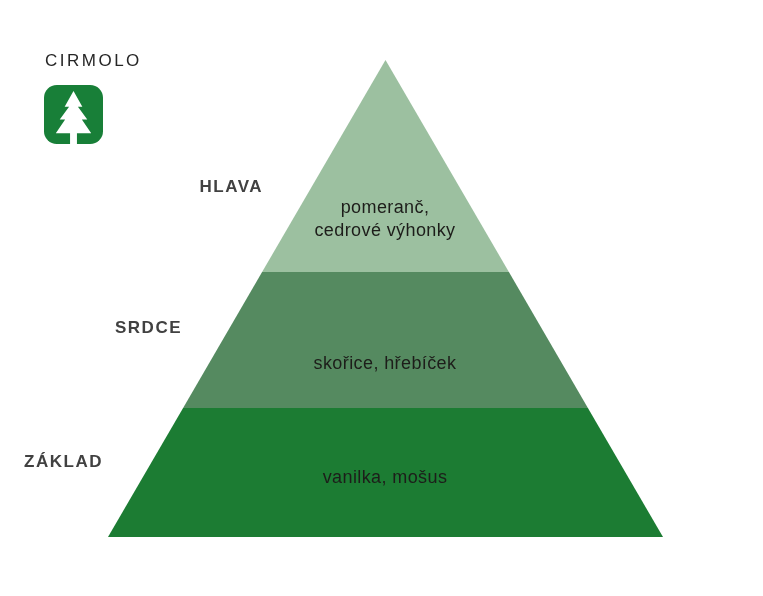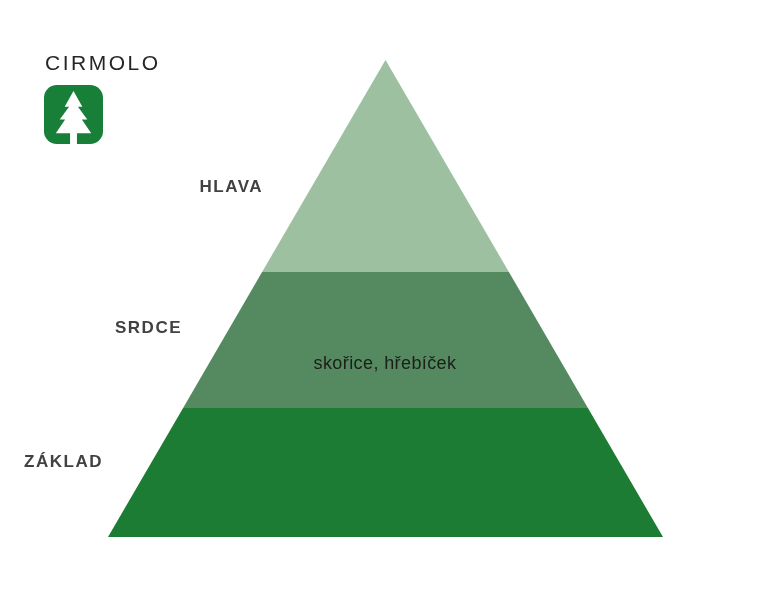--- a/index.html
+++ b/index.html
@@ -12,21 +12,21 @@
     position: relative;
     width: 763px;
     height: 596px;
     background: #ffffff;
     overflow: hidden;
   }
   .brand-name {
     position: absolute;
     left: 45px;
     top: 51px;
-    font-size: 21px;
+    font-size: 17px;
     font-weight: 500;
     letter-spacing: 2.5px;
     color: #262626;
   }
   .brand-logo {
     position: absolute;
     left: 44px;
     top: 85px;
     width: 59px;
     height: 59px;
@@ -82,15 +82,18 @@
   <svg class="pyramid-svg" viewBox="0 0 763 596" aria-hidden="true">
     <polygon points="385.5,60 508.9,272 262.1,272" fill="#9cc0a0"></polygon>
     <polygon points="262.1,272 508.9,272 587.9,408 183.1,408" fill="#558a60"></polygon>
     <polygon points="183.1,408 587.9,408 663,537 108,537" fill="#1c7c33"></polygon>
   </svg>
 
   <div class="layer-label label-hlava">HLAVA</div>
   <div class="layer-label label-srdce">SRDCE</div>
   <div class="layer-label label-zaklad">ZÁKLAD</div>
 
+  <div class="layer-notes notes-top">pomeranč,
+cedrové výhonky</div>
   <div class="layer-notes notes-middle">skořice, hřebíček</div>
+  <div class="layer-notes notes-bottom">vanilka, mošus</div>
 
 </div>
 
 </body></html>

